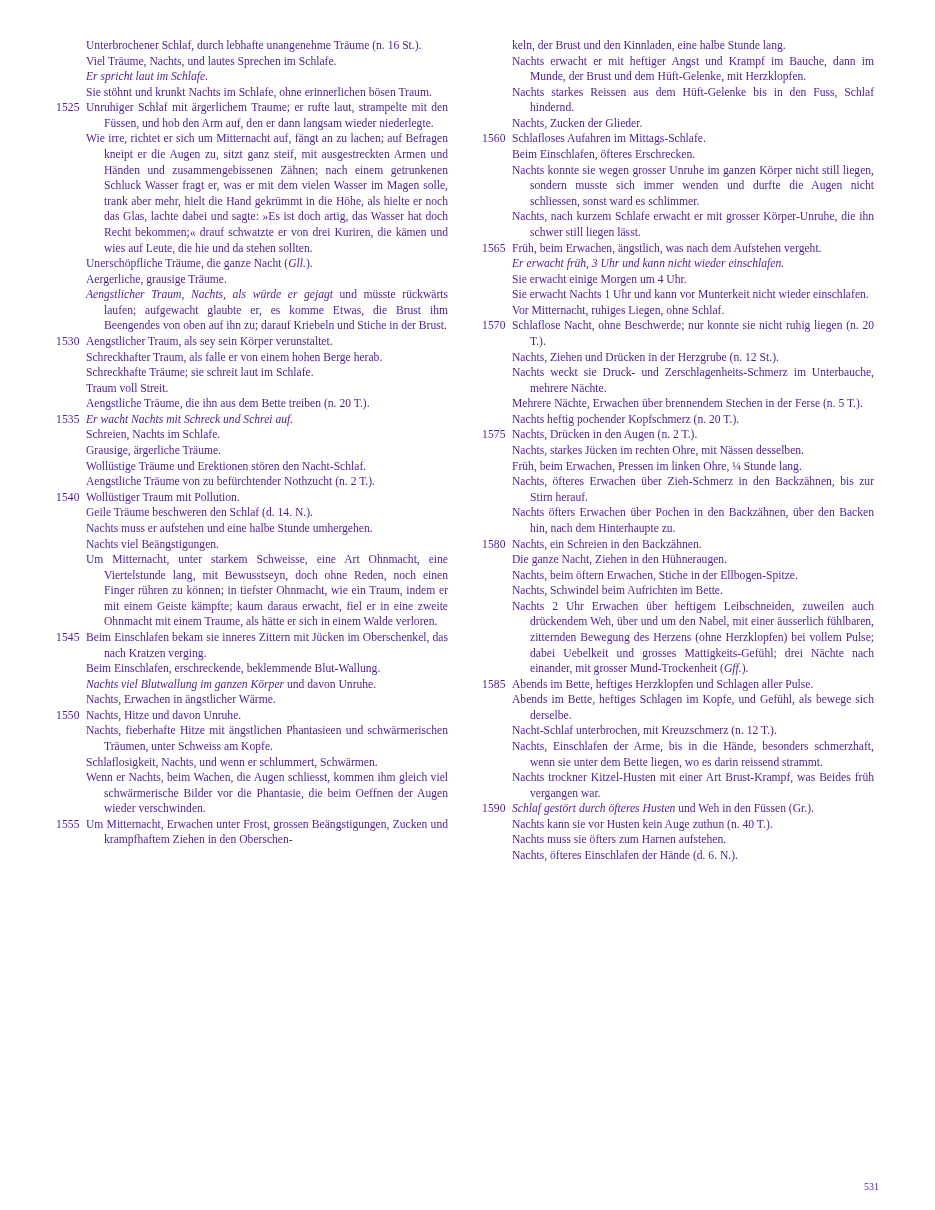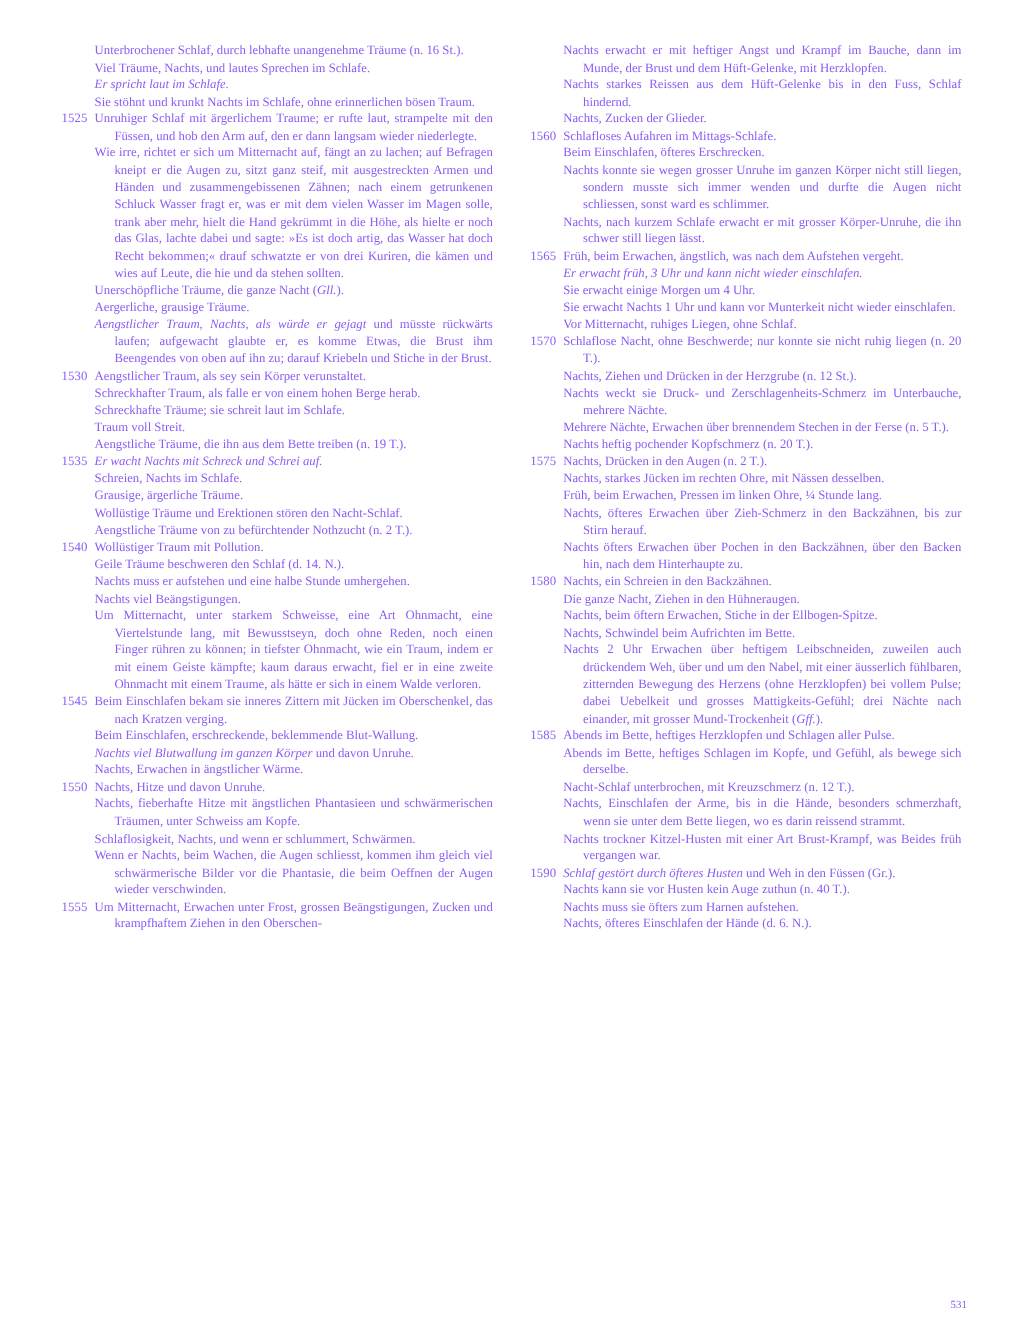--- a/index.html
+++ b/index.html
@@ -6,21 +6,21 @@
     margin: 0;
     padding: 0;
     background: #ffffff;
   }
   .page {
     position: relative;
     width: 935px;
     height: 1210px;
     background: #ffffff;
     font-family: "Liberation Serif", serif;
-    color: #8b5cf6;
+    color: #4c1d95;
     box-sizing: border-box;
     padding: 38px 56px 30px 56px;
     overflow: hidden;
   }
   .columns {
     display: flex;
     flex-direction: row;
     gap: 34px;
     height: 1120px;
   }
@@ -118,21 +118,21 @@
         <div class="entry nonum">
           <span class="num"></span>
           <span class="txt hang">Schreckhafte Träume; sie schreit laut im Schlafe.</span>
         </div>
         <div class="entry nonum">
           <span class="num"></span>
           <span class="txt hang">Traum voll Streit.</span>
         </div>
         <div class="entry nonum">
           <span class="num"></span>
-          <span class="txt hang">Aengstliche Träume, die ihn aus dem Bette treiben (n. 19 T.).</span>
+          <span class="txt hang">Aengstliche Träume, die ihn aus dem Bette treiben (n. 20 T.).</span>
         </div>
         <div class="entry">
           <span class="num">1535</span>
           <span class="txt hang"><i>Er wacht Nachts mit Schreck und Schrei auf.</i></span>
         </div>
         <div class="entry nonum">
           <span class="num"></span>
           <span class="txt hang">Schreien, Nachts im Schlafe.</span>
         </div>
         <div class="entry nonum">
@@ -198,20 +198,24 @@
         <div class="entry nonum">
           <span class="num"></span>
           <span class="txt hang">Wenn er Nachts, beim Wachen, die Augen schliesst, kommen ihm gleich viel schwärmerische Bilder vor die Phantasie, die beim Oeffnen der Augen wieder verschwinden.</span>
         </div>
         <div class="entry">
           <span class="num">1555</span>
           <span class="txt hang">Um Mitternacht, Erwachen unter Frost, grossen Beängstigungen, Zucken und krampfhaftem Ziehen in den Oberschen-</span>
         </div>
       </div>
     <div class="col" id="col-right">
+        <div class="entry nonum">
+          <span class="num"></span>
+          <span class="txt hang">keln, der Brust und den Kinnladen, eine halbe Stunde lang.</span>
+        </div>
         <div class="entry nonum">
           <span class="num"></span>
           <span class="txt hang">Nachts erwacht er mit heftiger Angst und Krampf im Bauche, dann im Munde, der Brust und dem Hüft-Gelenke, mit Herzklopfen.</span>
         </div>
         <div class="entry nonum">
           <span class="num"></span>
           <span class="txt hang">Nachts starkes Reissen aus dem Hüft-Gelenke bis in den Fuss, Schlaf hindernd.</span>
         </div>
         <div class="entry nonum">
           <span class="num"></span>

